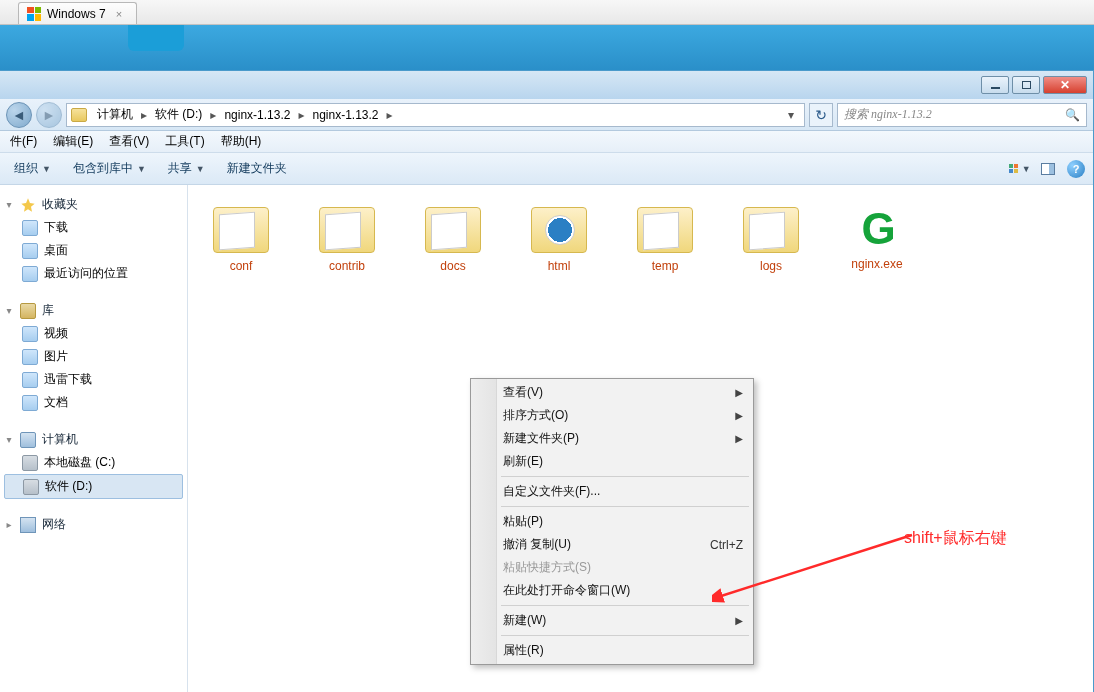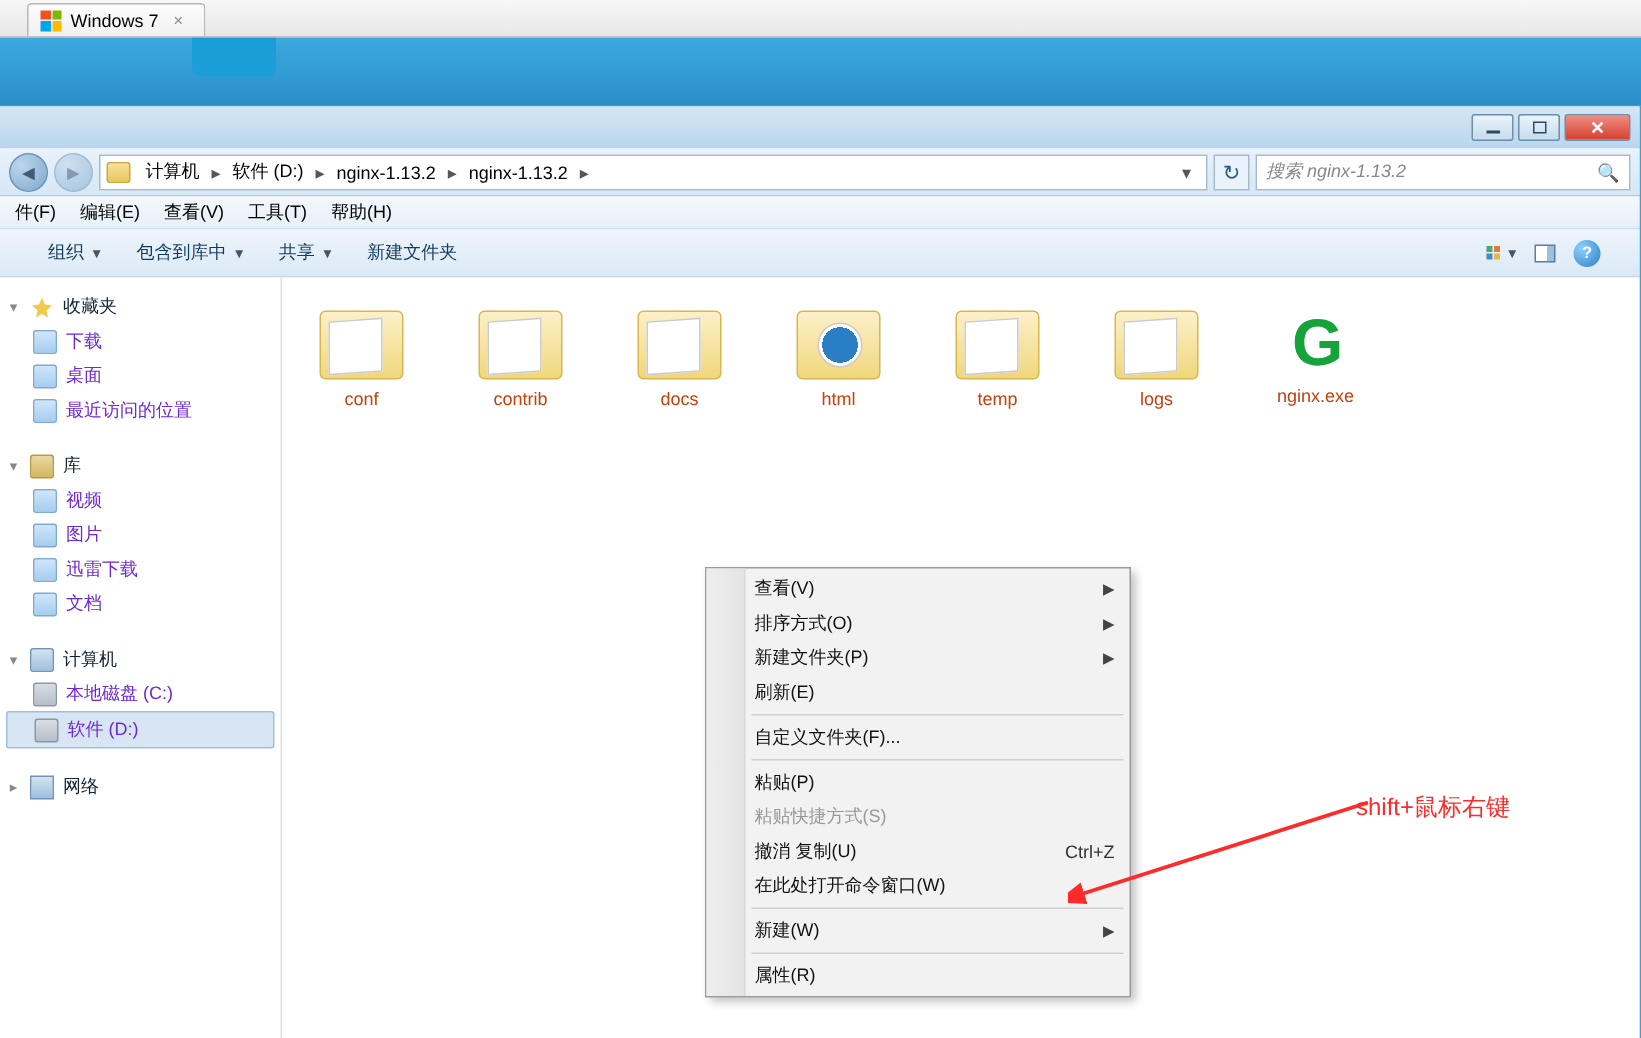--- a/index.html
+++ b/index.html
@@ -33,42 +33,42 @@
   
   .address-row { height:32px; display:flex; align-items:center; padding:4px 6px; gap:4px; background:linear-gradient(#e9f2fb,#d7e7f5); border-bottom:1px solid #b3c9de;}
   .nav-btn { width:26px; height:26px; border-radius:50%; background:radial-gradient(circle at 30% 30%, #bcd6ec, #7fa9cc); border:1px solid #6b93b6; display:flex; align-items:center; justify-content:center; color:#3a5c7a; font-size:14px;}
   .breadcrumb { flex:1; height:24px; background:#fff; border:1px solid #a6b9cd; display:flex; align-items:center; padding:0 4px; gap:2px; overflow:hidden;}
   .bc-icon{ width:16px; height:14px; background:linear-gradient(#f6e29b,#e8c85e); border:1px solid #c9a945; border-radius:2px; margin-right:4px;}
   .bc-seg{ padding:0 4px; white-space:nowrap;}
   .bc-arrow{ color:#555; padding:0 2px;}
   .bc-drop{ margin-left:auto; color:#555; padding:0 6px;}
   .refresh-btn{ width:24px; height:24px; border:1px solid #a6b9cd; background:#eaf3fb; display:flex; align-items:center; justify-content:center; color:#2a5a8a; font-size:14px;}
   .search-box{ width:250px; height:24px; border:1px solid #a6b9cd; background:#fff; display:flex; align-items:center; padding:0 6px; color:#888;}
-  .search-box .placeholder{ flex:1; font-style:italic;}
+  .search-box .placeholder{ flex:1; font-style:italic;font-family:Liberation Serif, serif;}
   .search-box .mag{ color:#3a6fa2;}
 
   
   .menu-bar { height:22px; background:linear-gradient(#f3f8fd,#e6eff8); border-bottom:1px solid #cddceb; display:flex; align-items:center; padding:0 2px;}
   .menu-bar .mi{ padding:2px 8px;}
 
   
-  .toolbar { height:32px; background:linear-gradient(#eef5fc,#dbe9f6); border-bottom:1px solid #c4d6e7; display:flex; align-items:center; padding:0 22px; gap:2px;}
+  .toolbar { height:32px; background:linear-gradient(#eef5fc,#dbe9f6); border-bottom:1px solid #c4d6e7; display:flex; align-items:center; padding:0 4px; gap:2px;}
   .toolbar .tool{ padding:4px 10px; display:flex; align-items:center; gap:4px; color:#123a5c;}
   .toolbar .tool .dd{ font-size:9px; color:#456;}
   .toolbar .spacer{flex:1;}
   .toolbar .icon-btn{ width:26px; height:22px; border:1px solid transparent; display:flex; align-items:center; justify-content:center;}
   .toolbar .help{ width:18px; height:18px; border-radius:50%; background:radial-gradient(circle at 30% 30%, #8fd0ff, #2a7fc4); color:#fff; display:flex; align-items:center; justify-content:center; font-weight:bold; font-size:11px;}
 
   
   .body { position:absolute; top:114px; left:0; right:0; bottom:0; display:flex;}
   .sidebar { width:188px; border-right:1px solid #d7e2ed; background:#fff; padding:8px 0; overflow:hidden;}
   .side-group { margin-bottom:14px;}
   .side-head, .side-item { display:flex; align-items:center; gap:6px; padding:3px 6px 3px 4px; white-space:nowrap;}
   .side-head{ color:#123;}
-  .side-item{ padding-left:22px; color:#6d28d9;}
+  .side-item{ padding-left:22px; color:#000000;}
   .side-item.sel{ background:#d8e6f3; border:1px solid #9dbfe0; border-radius:2px; margin:0 4px; padding-left:18px;}
   .tri{ width:10px; text-align:center; color:#888; font-size:10px;}
   .ic{ width:16px; height:16px; display:inline-flex; align-items:center; justify-content:center;}
   .ic.star svg{fill:#f4c84b;}
   .ic.folder{ background:linear-gradient(#cfe6fb,#a6cdef); border:1px solid #7eaad4; border-radius:2px;}
   .ic.lib{ background:linear-gradient(#e9d9a5,#d4b560); border:1px solid #b69940; border-radius:2px;}
   .ic.drive{ background:linear-gradient(#d7dde3,#b6c0ca); border:1px solid #8c98a4; border-radius:2px;}
   .ic.pc{ background:linear-gradient(#d4e3f1,#9fbfdd); border:1px solid #6f95b9; border-radius:2px;}
   .ic.music{ background:#3a8dd4; border-radius:2px;}
   .ic.net{ background:linear-gradient(#d4e3f1,#9fbfdd); border:1px solid #6f95b9;}
@@ -320,26 +320,26 @@
       <span>刷新(E)</span>
     </div>
   <div class="cm-sep"></div>
   <div class="cm-item">
       <span>自定义文件夹(F)...</span>
     </div>
   <div class="cm-sep"></div>
   <div class="cm-item">
       <span>粘贴(P)</span>
     </div>
+  <div class="cm-item">
+      <span>撤消 复制(U)</span>
+      <span class="shortcut">Ctrl+Z</span>
+    </div>
   <div class="cm-item disabled">
       <span>粘贴快捷方式(S)</span>
-    </div>
-  <div class="cm-item">
-      <span>撤消 复制(U)</span>
-      <span class="shortcut">Ctrl+Z</span>
     </div>
   <div class="cm-item">
       <span>在此处打开命令窗口(W)</span>
     </div>
   <div class="cm-sep"></div>
   <div class="cm-item">
       <span>新建(W)</span>
       <span class="arrow">▶</span>
     </div>
   <div class="cm-sep"></div>

